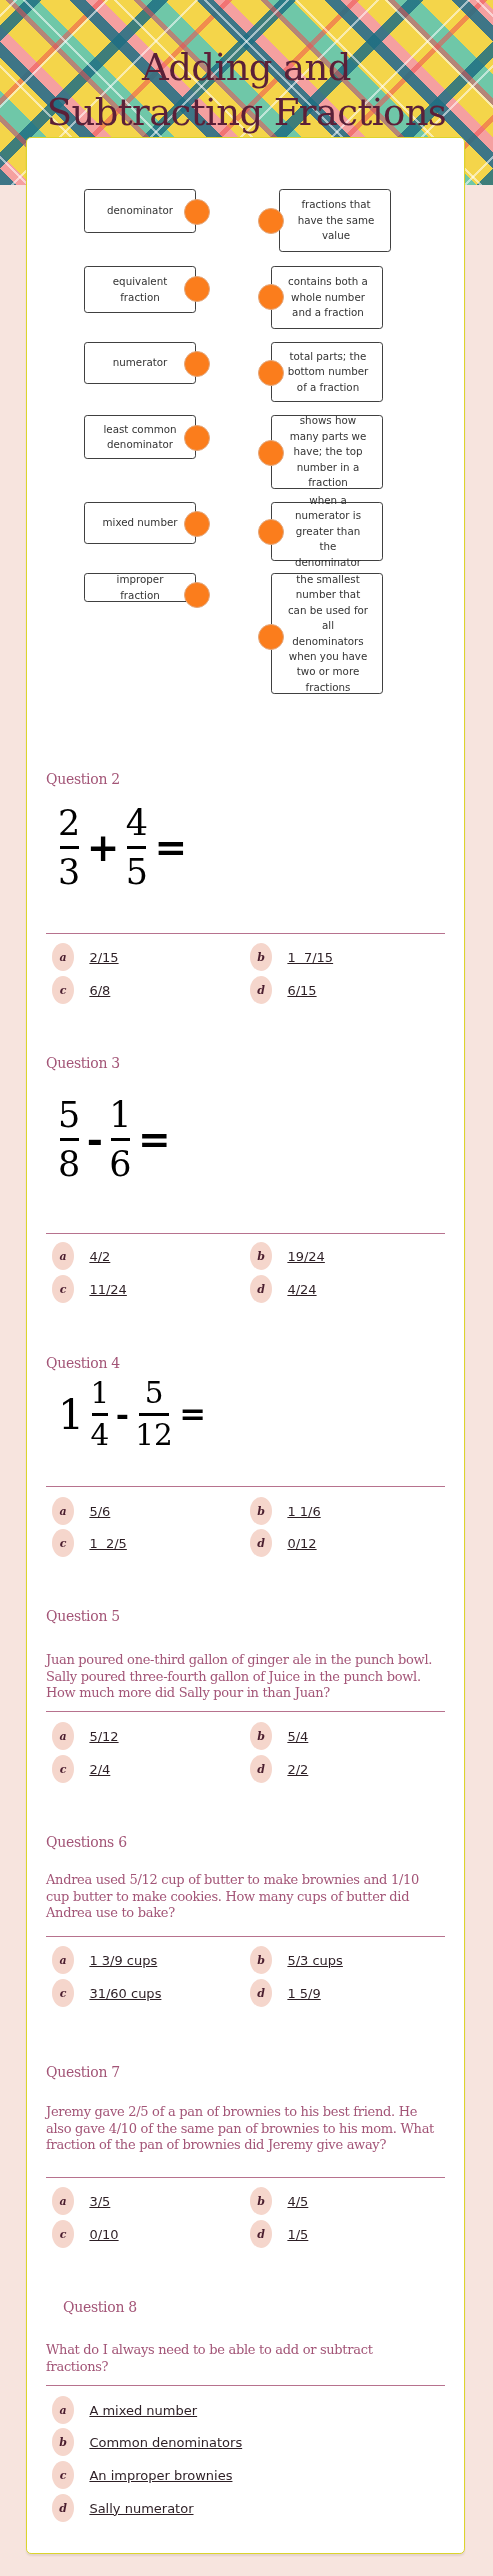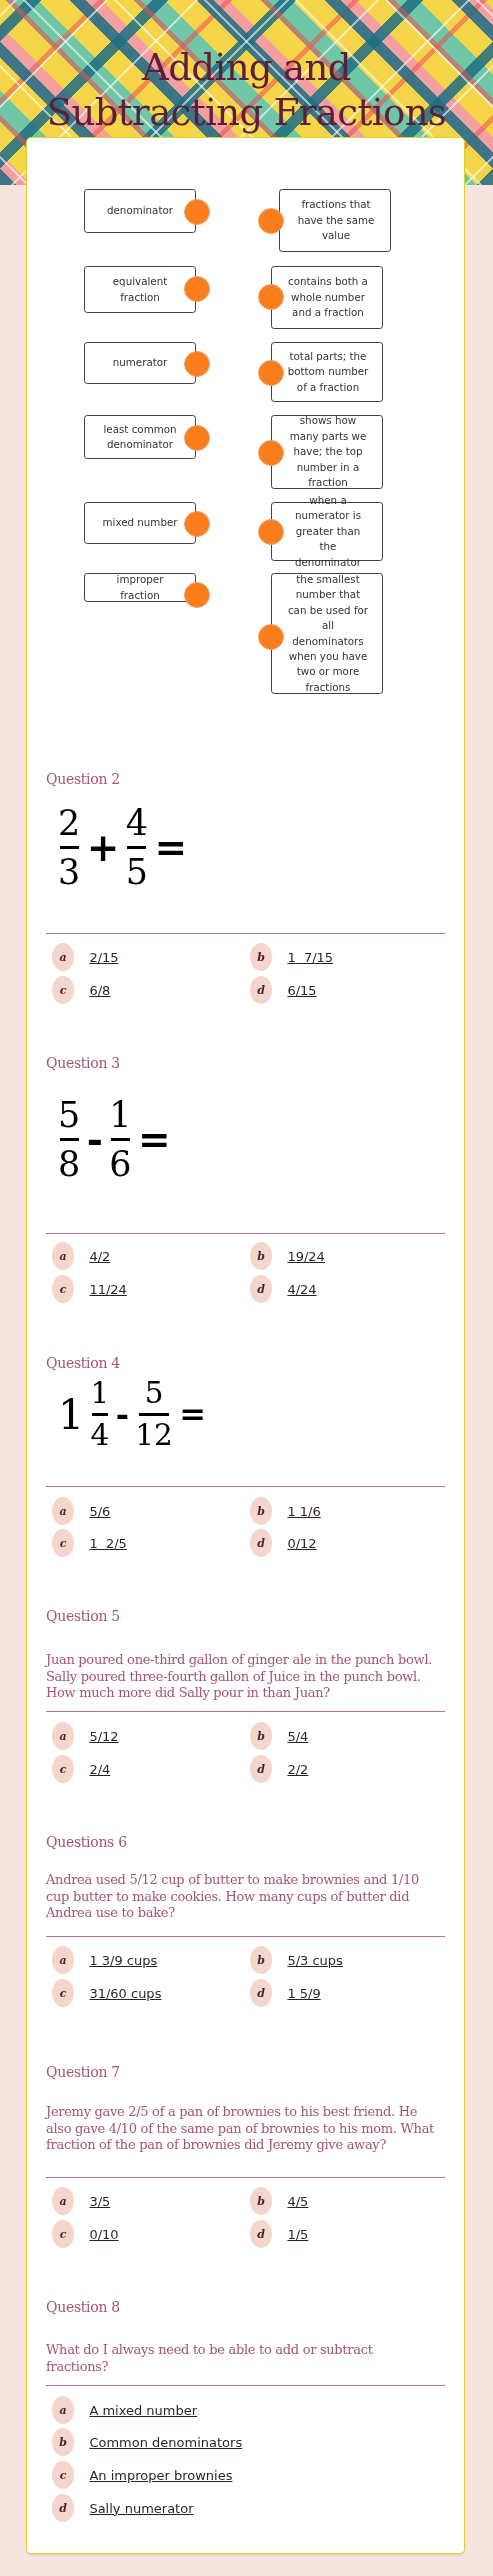--- a/index.html
+++ b/index.html
@@ -304,21 +304,21 @@
         <span class="badge">c</span>
         <span class="opt-text">0/10</span>
       </div>
     <div class="opt" style="left:223px;top:2082px;">
         <span class="badge">d</span>
         <span class="opt-text">1/5</span>
       </div>
   </div>
 
   <div>
-    <div class="qhead" style="top:2160px;">Question 8</div>
+    <div class="qhead" style="top:2160px;margin-left:17px;">Question 8</div>
     <div class="qtext" style="top:2204px;">What do I always need to be able to add or subtract fractions?</div>
     <div class="rule" style="top:2247px;"></div>
     <div class="opt" style="left:25px;top:2258px;">
         <span class="badge">a</span>
         <span class="opt-text">A mixed number</span>
       </div>
     <div class="opt" style="left:25px;top:2290px;">
         <span class="badge">b</span>
         <span class="opt-text">Common denominators</span>
       </div>

